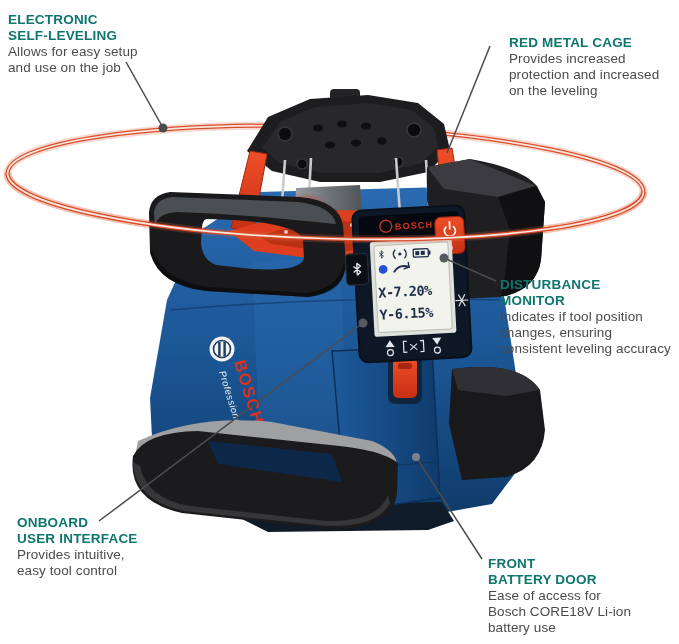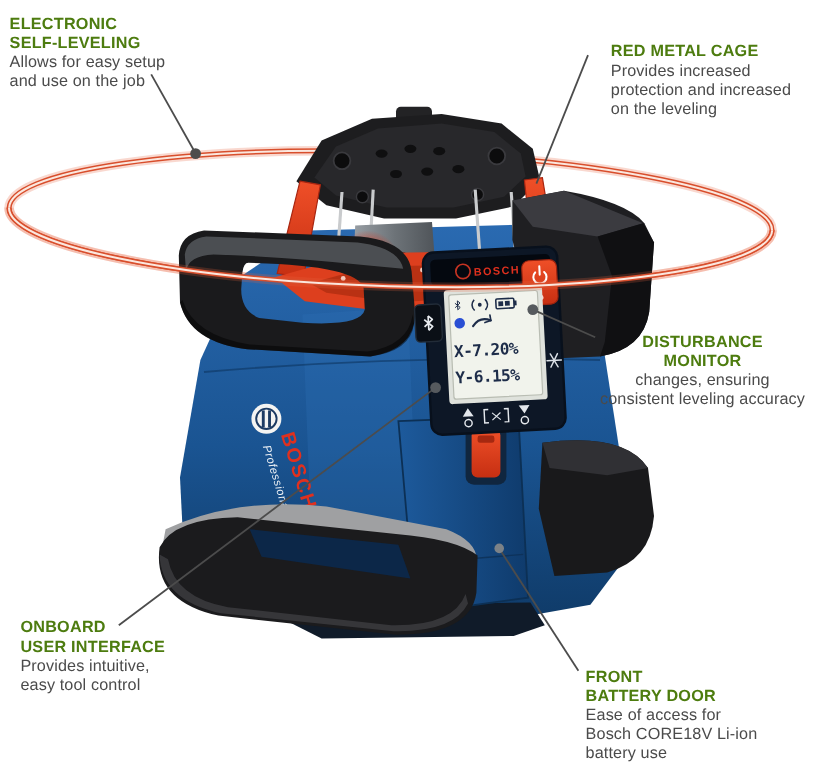--- a/index.html
+++ b/index.html
@@ -4,30 +4,30 @@
 <style>
   html,body{margin:0;padding:0;}
   body{
     width:679px;height:644px;position:relative;background:#ffffff;
     font-family:"Liberation Sans", sans-serif;overflow:hidden;
   }
   .stage{position:absolute;inset:0;width:679px;height:644px;}
   svg{display:block;}
   .callout{position:absolute;}
   .callout .t{
-    font-weight:700;font-size:13.5px;line-height:16px;color:#4d7c0f;letter-spacing:.2px;
+    font-weight:700;font-size:13.5px;line-height:16px;color:#0f766e;letter-spacing:.2px;
     white-space:nowrap;
   }
   .callout .d{
     font-weight:400;font-size:13.5px;line-height:16px;color:#4b4b4b;letter-spacing:.1px;
     white-space:nowrap;
   }
   #co-esl{left:8px;top:12px;}
   #co-rmc{left:497px;top:35px;margin-left:12px;}
-  #co-dm{left:500px;top:277px;text-align:center;}
+  #co-dm{left:500px;top:277px;}
   #co-oui{left:17px;top:515px;}
   #co-fbd{left:488px;top:556px;}
 </style>
 </head>
 <body>
 
 <div class="stage">
 <svg width="679" height="644" viewBox="0 0 679 644" xmlns="http://www.w3.org/2000/svg">
   <defs>
     <linearGradient id="gBody" x1="0" y1="0" x2="0" y2="1">
@@ -264,20 +264,21 @@
 <div class="callout" id="co-rmc">
   <div class="t">RED METAL CAGE</div>
   <div class="d">Provides increased</div>
   <div class="d">protection and increased</div>
   <div class="d">on the leveling</div>
 </div>
 
 <div class="callout" id="co-dm">
   <div class="t">DISTURBANCE</div>
   <div class="t">MONITOR</div>
+  <div class="d">Indicates if tool position</div>
   <div class="d">changes, ensuring</div>
   <div class="d">consistent leveling accuracy</div>
 </div>
 
 <div class="callout" id="co-oui">
   <div class="t">ONBOARD</div>
   <div class="t">USER INTERFACE</div>
   <div class="d">Provides intuitive,</div>
   <div class="d">easy tool control</div>
 </div>

